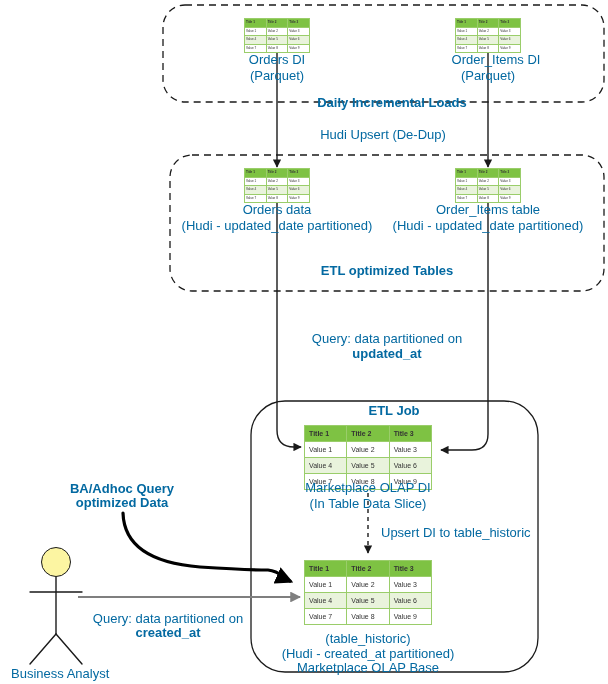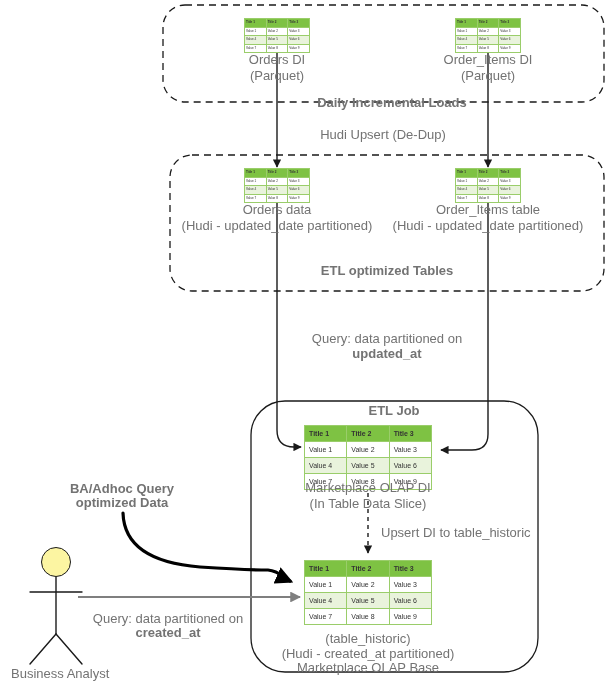--- a/index.html
+++ b/index.html
@@ -19,21 +19,21 @@
   svg.layer {
     position: absolute;
     left: 0;
     top: 0;
     width: 608px;
     height: 684px;
     pointer-events: none;
   }
   .lbl {
     position: absolute;
-    color: #737373;
+    color: #0369a1;
     font-family: "Liberation Sans", sans-serif;
     font-size: 13px;
     line-height: 16px;
     text-align: center;
     white-space: nowrap;
   }
   .lbl.bold { font-weight: bold; }
   .lbl.left { text-align: left; white-space: nowrap; }
 
   
@@ -290,21 +290,21 @@
       <td>Value 7</td>
       <td>Value 8</td>
       <td>Value 9</td>
     </tr>
   </tbody>
     </table>
 
   <div class="lbl" style="left:177px; top:52px; width:200px;">Orders DI</div>
   <div class="lbl" style="left:177px; top:68px; width:200px;">(Parquet)</div>
 
-  <div class="lbl" style="left:388px; top:52px; width:200px;">Order_Items DI</div>
+  <div class="lbl" style="left:396px; top:52px; width:200px;">Order_Items DI</div>
   <div class="lbl" style="left:388px; top:68px; width:200px;">(Parquet)</div>
 
   <div class="lbl bold" style="left:292px; top:85px; width:200px;margin-top:10px;">Daily Incremental Loads</div>
 
   <div class="lbl" style="left:283px; top:127px; width:200px;">Hudi Upsert (De-Dup)</div>
 
   <div class="lbl" style="left:127px; top:202px; width:300px;">Orders data</div>
   <div class="lbl" style="left:127px; top:218px; width:300px;">(Hudi - updated_date partitioned)</div>
 
   <div class="lbl" style="left:338px; top:202px; width:300px;">Order_Items table</div>

